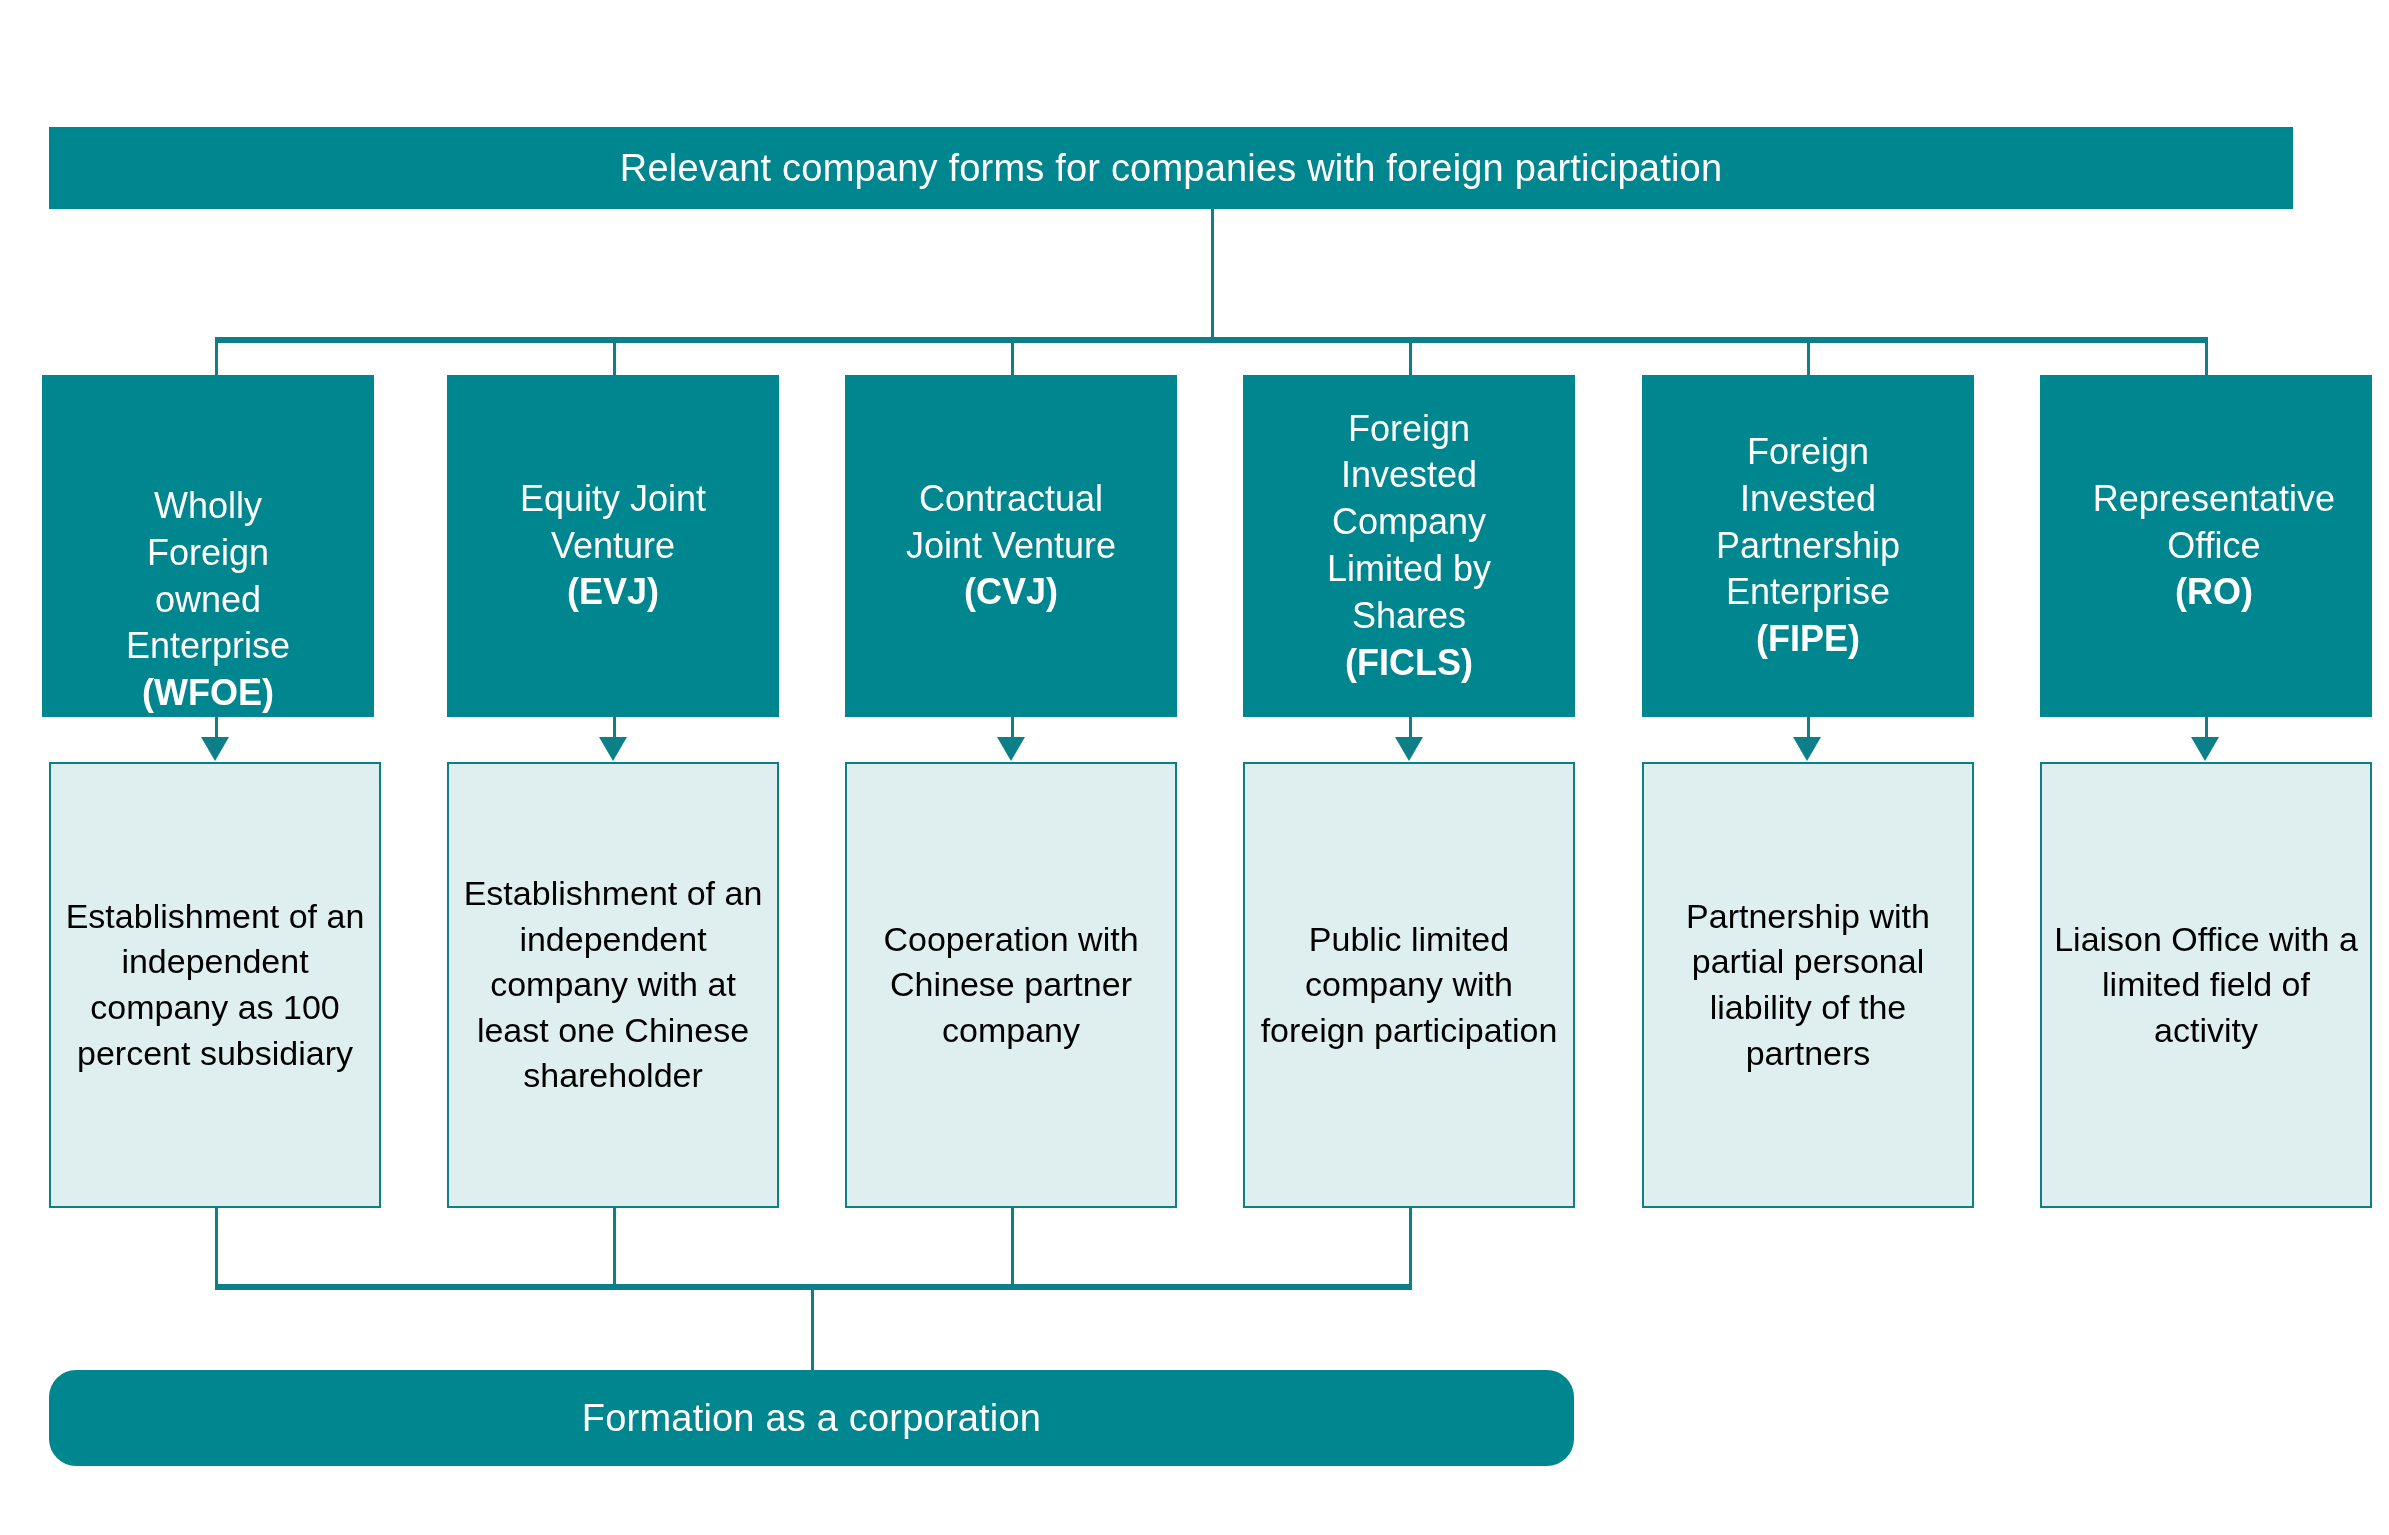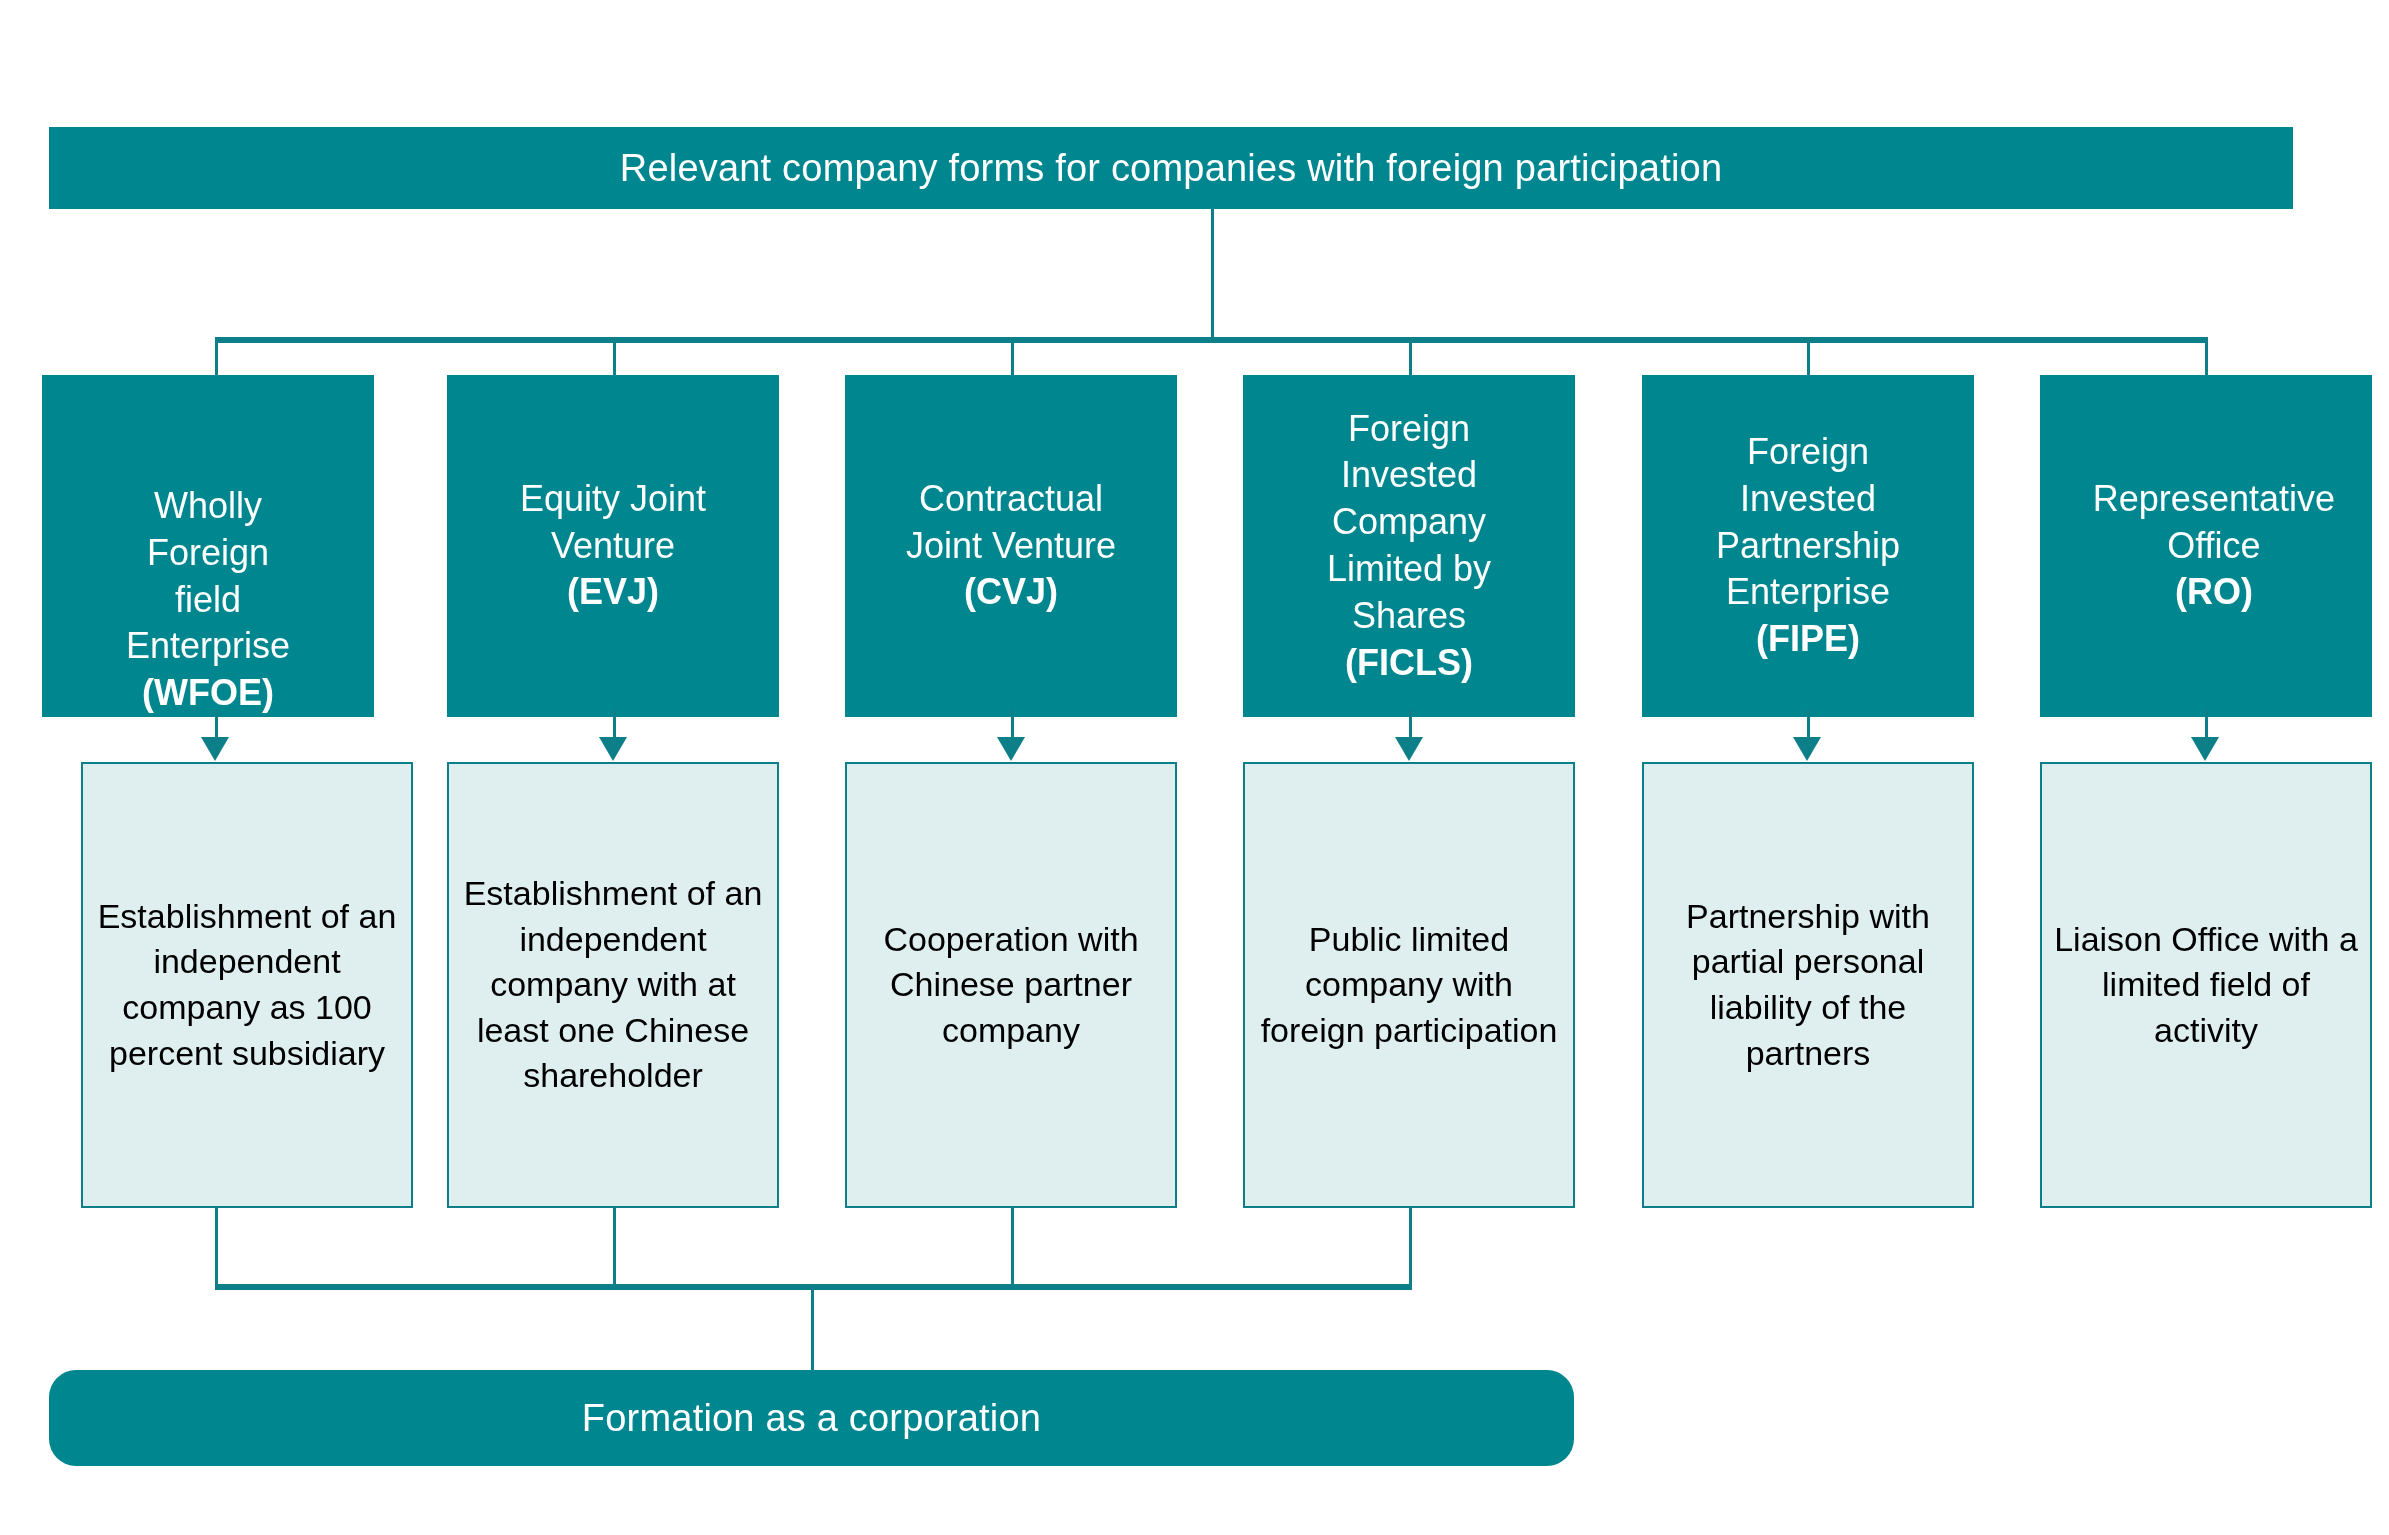--- a/index.html
+++ b/index.html
@@ -55,21 +55,21 @@
   <div class="vline" style="left:613px;top:337px;height:38px;"></div>
   <div class="vline" style="left:1011px;top:337px;height:38px;"></div>
   <div class="vline" style="left:1409px;top:337px;height:38px;"></div>
   <div class="vline" style="left:1807px;top:337px;height:38px;"></div>
   <div class="vline" style="left:2205px;top:337px;height:38px;"></div>
 
   <div class="cat-box" style="left:42px;top:375px;width:332px;height:342px;align-items:flex-end;">
     <div>
       <span>Wholly</span><br>
       <span>Foreign</span><br>
-      <span>field</span><br>
+      <span>owned</span><br>
       <span>Enterprise</span><br>
       <span class="abbr">(WFOE)</span>
     </div>
   </div>
 
   <div class="cat-box" style="left:447px;top:375px;width:332px;height:342px;">
     <div>
       <span>Equity Joint</span><br>
       <span>Venture</span><br>
       <span class="abbr">(EVJ)</span>
@@ -119,21 +119,21 @@
   <div class="arrow" style="left:599px;top:737px;"></div>
   <div class="vline" style="left:1011px;top:709px;height:33px;"></div>
   <div class="arrow" style="left:997px;top:737px;"></div>
   <div class="vline" style="left:1409px;top:709px;height:33px;"></div>
   <div class="arrow" style="left:1395px;top:737px;"></div>
   <div class="vline" style="left:1807px;top:709px;height:33px;"></div>
   <div class="arrow" style="left:1793px;top:737px;"></div>
   <div class="vline" style="left:2205px;top:709px;height:33px;"></div>
   <div class="arrow" style="left:2191px;top:737px;"></div>
 
-  <div class="desc-box" style="left:49px;top:762px;width:332px;height:446px;margin-left:32px;">
+  <div class="desc-box" style="left:49px;top:762px;width:332px;height:446px;">
     <span>Establishment of an independent company as 100 percent subsidiary</span>
   </div>
   <div class="desc-box" style="left:447px;top:762px;width:332px;height:446px;">
     <span>Establishment of an independent company with at least one Chinese shareholder</span>
   </div>
   <div class="desc-box" style="left:845px;top:762px;width:332px;height:446px;">
     <span>Cooperation with Chinese partner company</span>
   </div>
   <div class="desc-box" style="left:1243px;top:762px;width:332px;height:446px;">
     <span>Public limited company with foreign participation</span>

